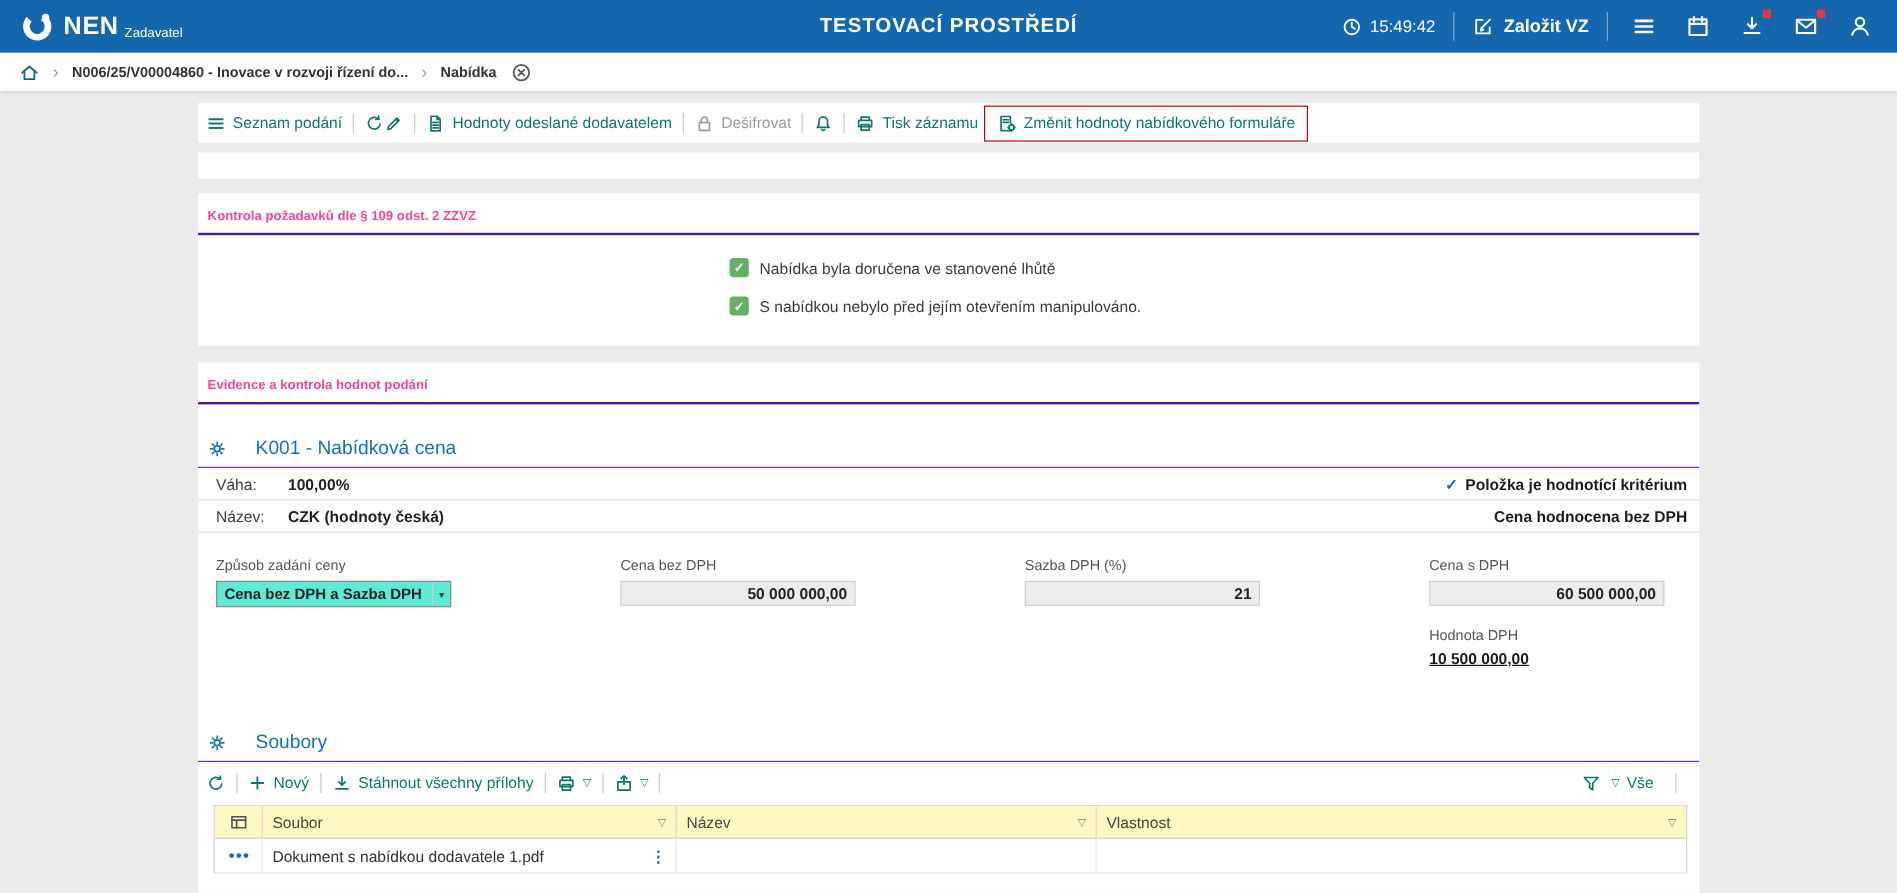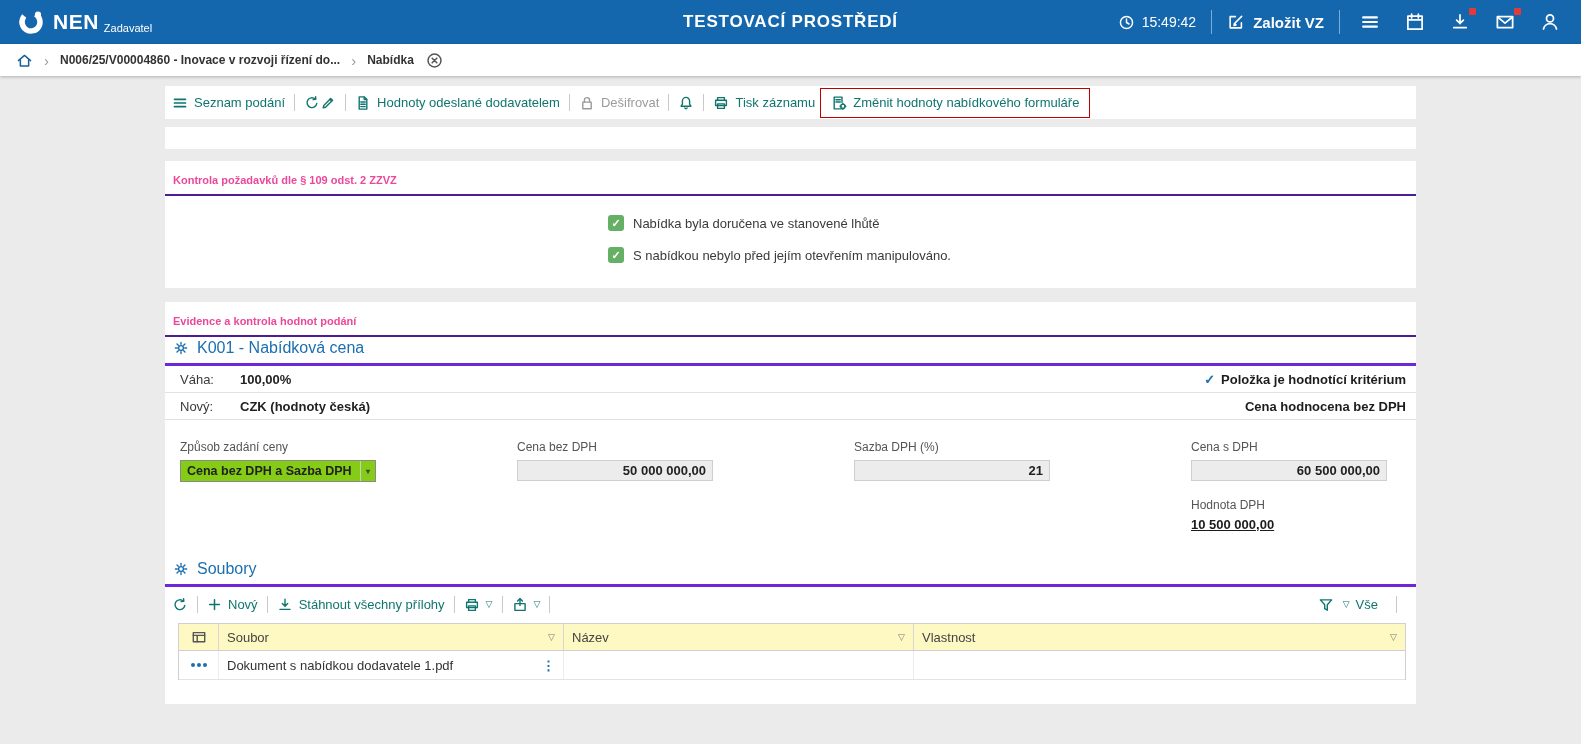--- a/index.html
+++ b/index.html
@@ -53,34 +53,34 @@
   
   .section { margin-top:12px; }
   .sec-title { font-size:11px; font-weight:bold; color:#ec4899; padding:13px 8px 8px;
                border-bottom:2px solid #4c1d95; }
   .checks { padding:19px 0 25px 443px; display:flex; flex-direction:column; gap:16px; }
   .checkrow { display:flex; align-items:center; gap:9px; font-size:13px; color:#3a3a3a; }
   .gcheck { width:16px; height:16px; background:#66b066; border-radius:3px; color:#fff;
             font-size:11px; font-weight:bold; display:flex; align-items:center; justify-content:center; flex:none; }
 
   .evid { margin-top:14px; padding-bottom:24px; }
-  .subhead { display:flex; align-items:center; gap:8px; color:#1b6fb0; font-size:16px;
-             padding:2px 8px 6px; border-bottom:3px solid #6d28d9; font-weight:normal; }
+  .subhead { display:flex; align-items:center; gap:24px; color:#1b6fb0; font-size:16px;
+             padding:28px 8px 6px; border-bottom:1px solid #6d28d9; font-weight:normal; }
   .subhead.soub { margin-top:26px; }
 
   .kvrow { display:flex; align-items:center; min-height:27px; padding:0 10px 0 15px;
            border-bottom:1px solid #e2e2e2; font-size:13px; }
   .kvlabel { width:60px; color:#3a3a3a; }
   .kvvalue { font-weight:bold; color:#222; }
   .kvright { margin-left:auto; font-weight:bold; display:flex; align-items:center; gap:6px; color:#1c1c1c; }
   .kvright .chk { color:#1b6fb0; font-weight:bold; }
 
   .formgrid { display:grid; grid-template-columns:repeat(4,196px); column-gap:141px; padding:20px 0 0 15px; }
   .fld label { display:block; font-size:12px; color:#555; margin-bottom:6px; }
-  .selectbox { height:22px; border:1px solid #8a8a8a; background:#84cc16; display:flex; align-items:center;
+  .selectbox { height:22px; border:1px solid #8a8a8a; background:#5eead4; display:flex; align-items:center;
                font-size:12.5px; font-weight:bold; color:#222; padding:0 0 0 6px; cursor:pointer; }
   .selectbox .caret { margin-left:auto; font-size:8px; color:#444; padding:0 5px; height:100%;
                       display:flex; align-items:center; border-left:1px solid #ccc; }
   .inputbox { width:196px; height:21px; border:1px solid #cfcfcf; background:#ececec; text-align:right;
               font:bold 13px "Liberation Sans",sans-serif; color:#222; padding:0 6px; }
   .hodnota { margin:16px 0 0 1026px; width:196px; font-size:12px; color:#555; }
   .hodnota .val { margin-top:5px; font-size:13px; font-weight:bold; color:#1c1c1c;text-decoration:underline; }
 
   
   .ftoolbar { display:flex; align-items:center; padding:9px 10px 7px 7px; font-size:13px; color:#1b6fb0; }
@@ -347,21 +347,21 @@
 
     <div class="kvrow">
       <span class="kvlabel">Váha:</span>
       <span class="kvvalue">100,00%</span>
       <span class="kvright">
         <span class="chk">✓</span>
         <span>Položka je hodnotící kritérium</span>
       </span>
     </div>
     <div class="kvrow">
-      <span class="kvlabel">Nový:</span>
+      <span class="kvlabel">Název:</span>
       <span class="kvvalue">CZK (hodnoty česká)</span>
       <span class="kvright">Cena hodnocena bez DPH</span>
     </div>
 
     <div class="formgrid">
       <div class="fld">
         <label>Způsob zadání ceny</label>
         <div class="selectbox">
           <span>Cena bez DPH a Sazba DPH</span>
           <span class="caret">▾</span>

